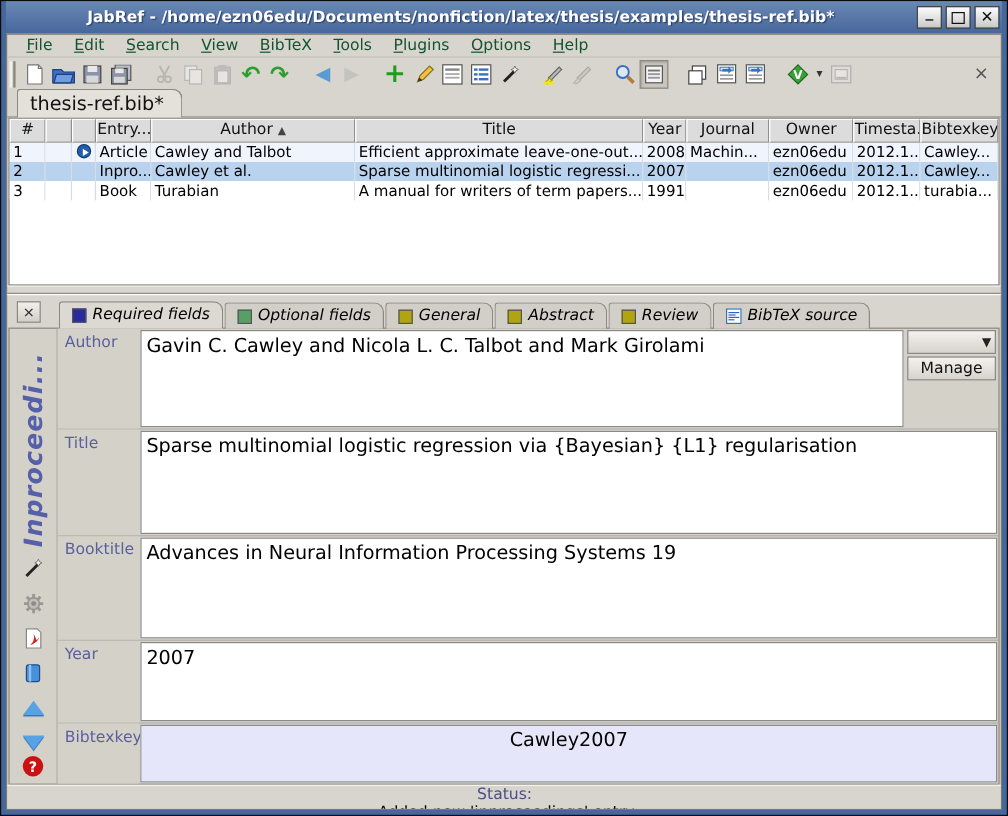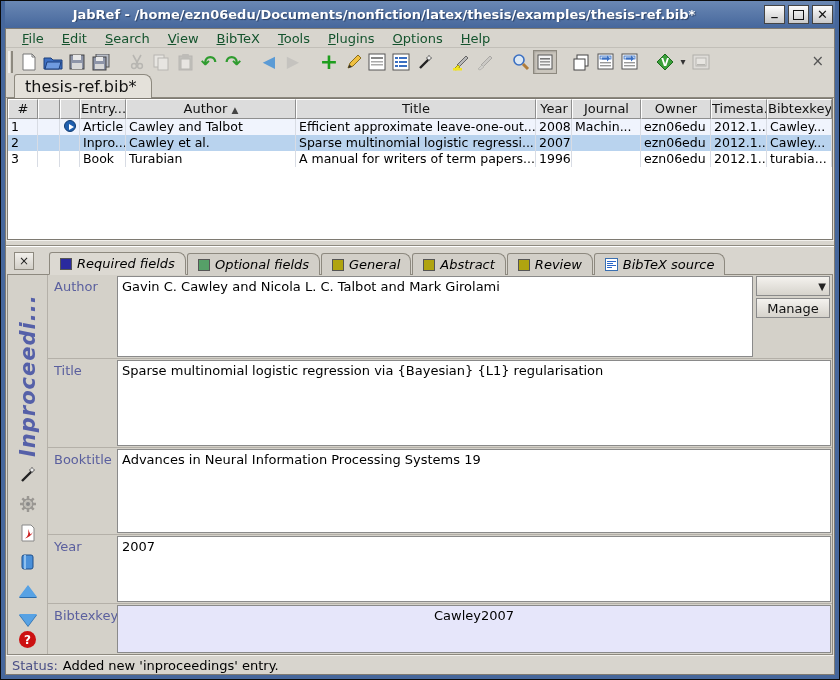--- a/index.html
+++ b/index.html
@@ -54,28 +54,28 @@
   .vtext{writing-mode:vertical-rl;transform:rotate(180deg);font-size:21px;font-weight:bold;font-style:italic;color:#5560a8;margin-top:14px;height:168px;letter-spacing:1px;}
   .strip-ic{width:22px;height:22px;display:flex;align-items:center;justify-content:center;margin-top:7px;}
   .tri-up{width:0;height:0;border-left:9px solid transparent;border-right:9px solid transparent;border-bottom:12px solid #57a2e4;filter:drop-shadow(0 1px 0 #2a6aa8);}
   .tri-dn{width:0;height:0;border-left:9px solid transparent;border-right:9px solid transparent;border-top:12px solid #57a2e4;filter:drop-shadow(0 1px 0 #2a6aa8);}
   .help-ic{width:17px;height:17px;border-radius:50%;background:#cc1111;color:#fff;font-weight:bold;font-size:12px;display:flex;align-items:center;justify-content:center;margin-top:auto;margin-bottom:6px;}
   
   .fields{flex:1;display:flex;flex-direction:column;}
   .frow{display:flex;border-bottom:1px solid #b4b0a8;}
   .flabel{width:68px;padding:4px 2px 0 6px;font-size:13px;color:#5a5f9e;background:#d4d1c9;}
   .fbox{flex:1;margin:1px;border:1px solid #8a8a8a;background:#fff;}
-  .fbox textarea{width:100%;height:100%;border:none;resize:none;outline:none;font-family:"DejaVu Sans","Liberation Sans",sans-serif;font-size:13px;padding:2px 4px;background:transparent;color:#000;}
+  .fbox textarea{width:100%;height:100%;border:none;resize:none;outline:none;font-family:"DejaVu Sans","Liberation Sans",sans-serif;font-size:16px;padding:2px 4px;background:transparent;color:#000;}
   .fright{width:78px;display:flex;flex-direction:column;padding:1px 2px;gap:2px;}
   .combo{height:20px;background:linear-gradient(#f4f2ee,#d6d3cc);border:1px solid #8a8a8a;display:flex;align-items:center;justify-content:flex-end;padding-right:3px;font-size:10px;color:#222;}
   .btn{height:20px;background:linear-gradient(#f4f2ee,#d6d3cc);border:1px solid #8a8a8a;font-size:13px;display:flex;align-items:center;justify-content:center;color:#111;}
   .key-row .fbox{background:#e6e6fa;}
   .key-row .fbox textarea{background:#e6e6fa;text-align:center;}
   
-  .statusbar{height:20px;display:flex;align-items:center;padding-left:6px;font-size:13px;border-top:1px solid #f5f3ef;background:#d8d5ce;}
+  .statusbar{height:20px;display:flex;align-items:center;padding-left:6px;font-size:13px;border-top:1px solid #f5f3ef;background:#d8d5ce;flex-direction:column;}
   .status-label{color:#4a4f86;margin-right:5px;}
   
   svg{display:block;}
 </style>
 </head>
 <body>
 
 <div class="window">
 
   <div class="titlebar">
@@ -332,21 +332,21 @@
           <div class="td">Cawley...</div>
         </div>
 
         <div class="tr row-w">
           <div class="td">3</div>
           <div class="td"></div>
           <div class="td"></div>
           <div class="td">Book</div>
           <div class="td">Turabian</div>
           <div class="td">A manual for writers of term papers...</div>
-          <div class="td">1996</div>
+          <div class="td">1991</div>
           <div class="td"></div>
           <div class="td">ezn06edu</div>
           <div class="td">2012.1...</div>
           <div class="td">turabia...</div>
         </div>
       </div>
     </div>
 
     <div class="splitter"></div>
 

